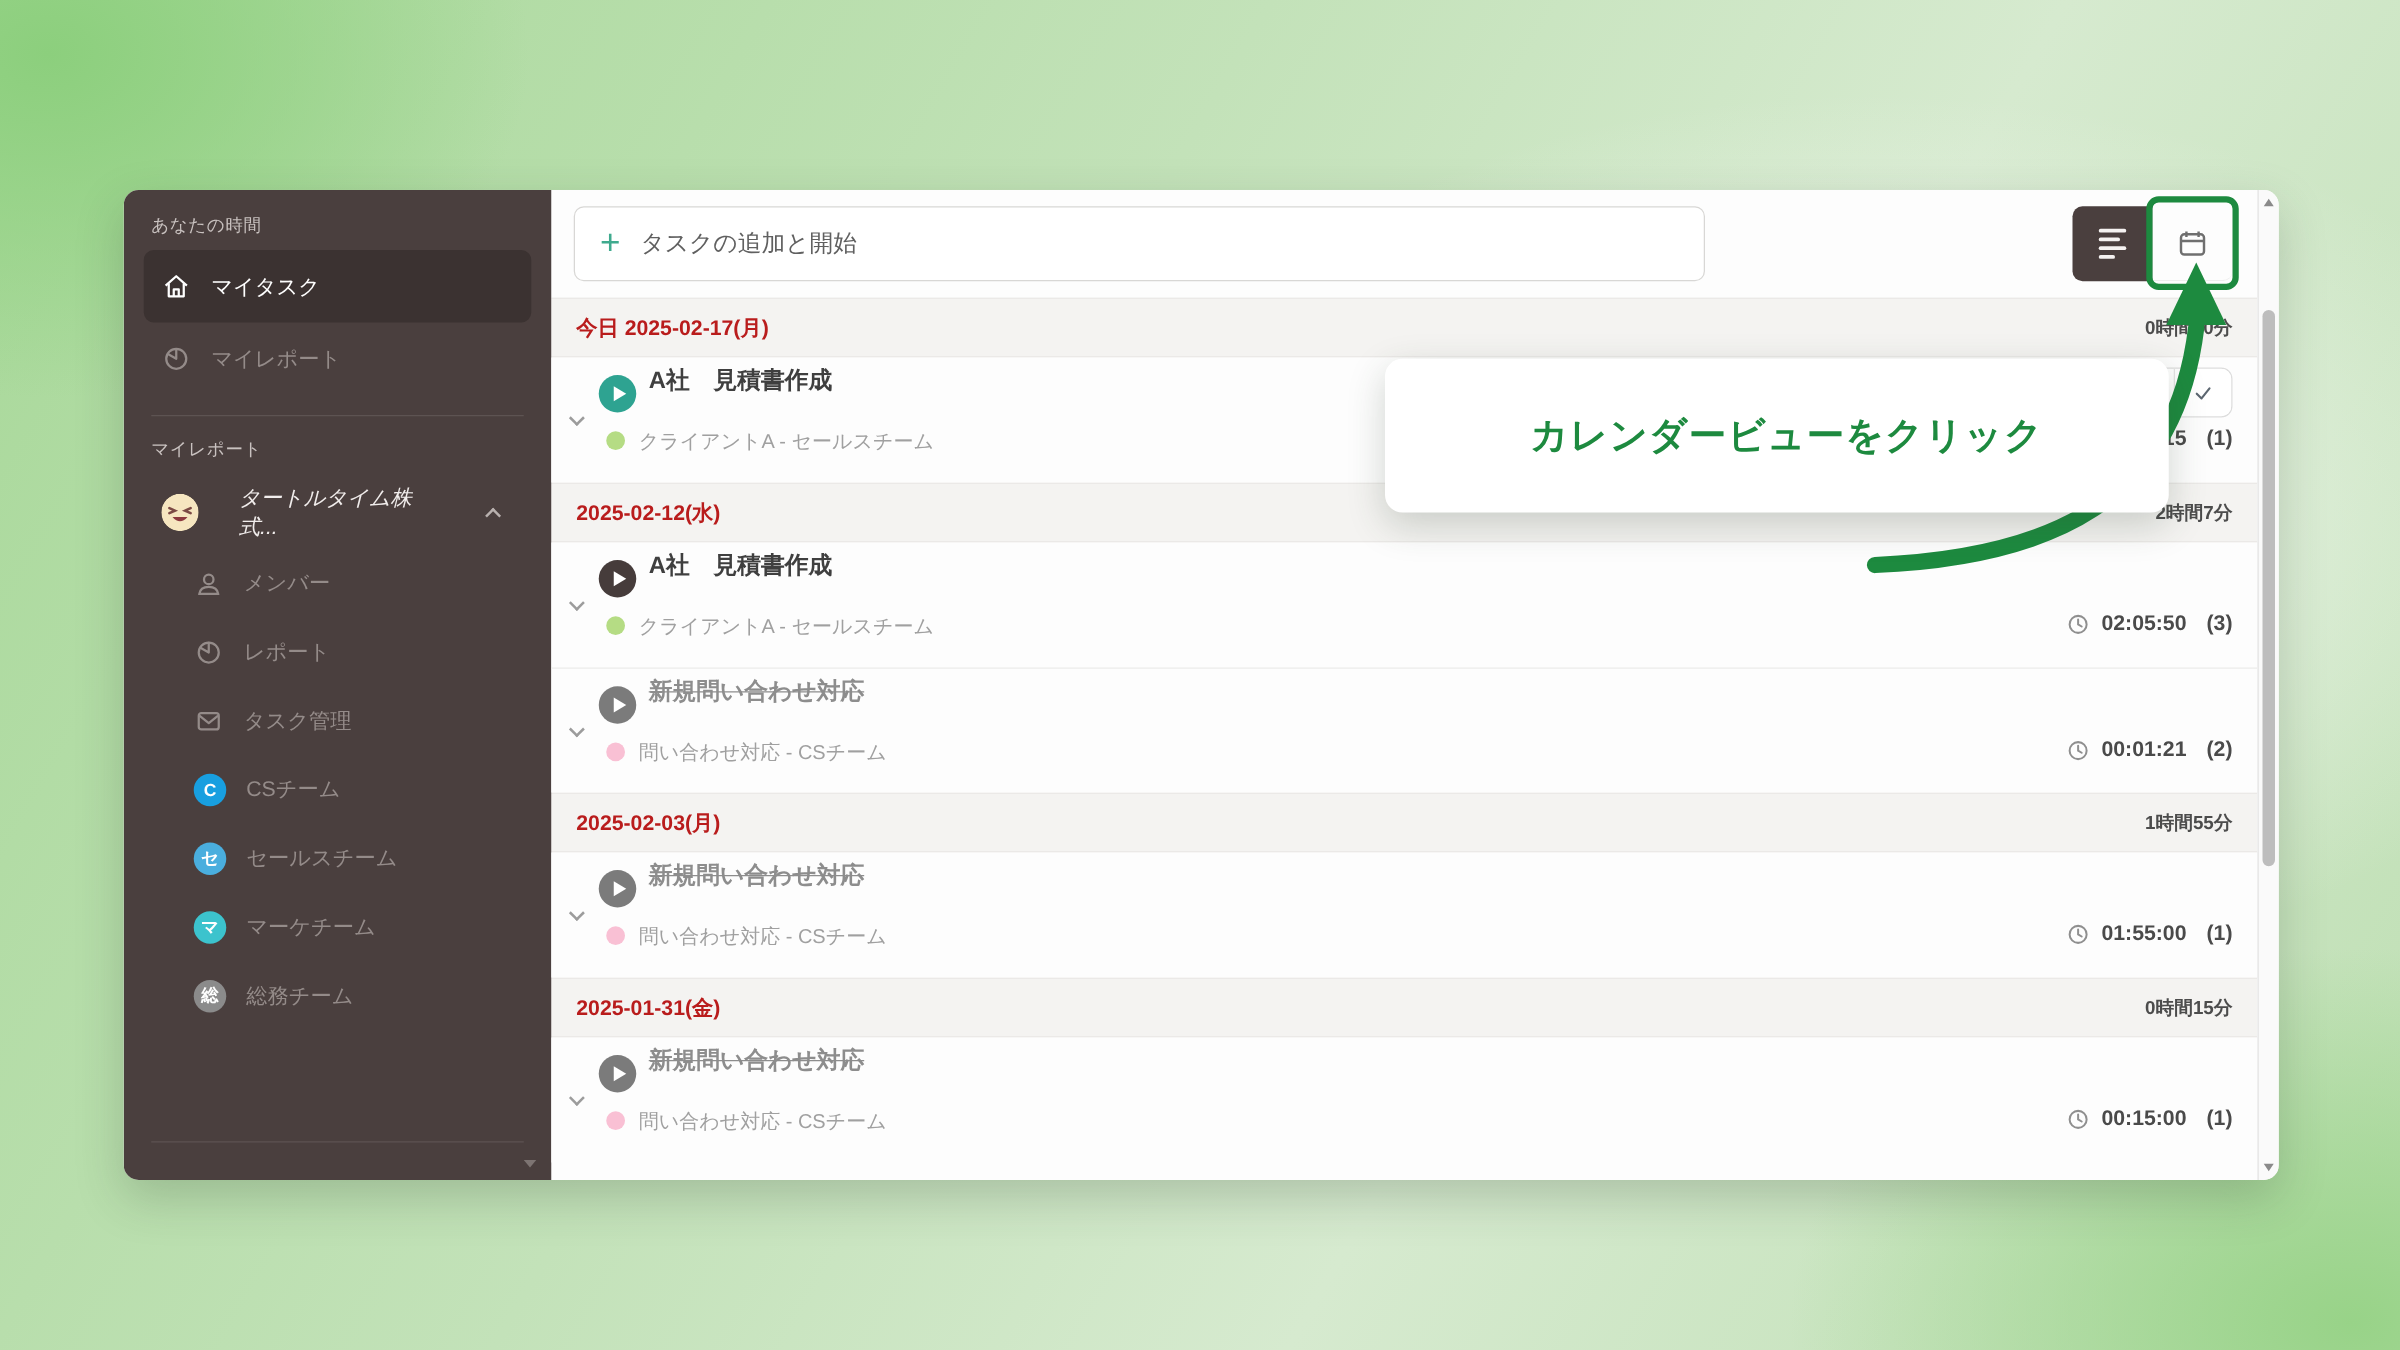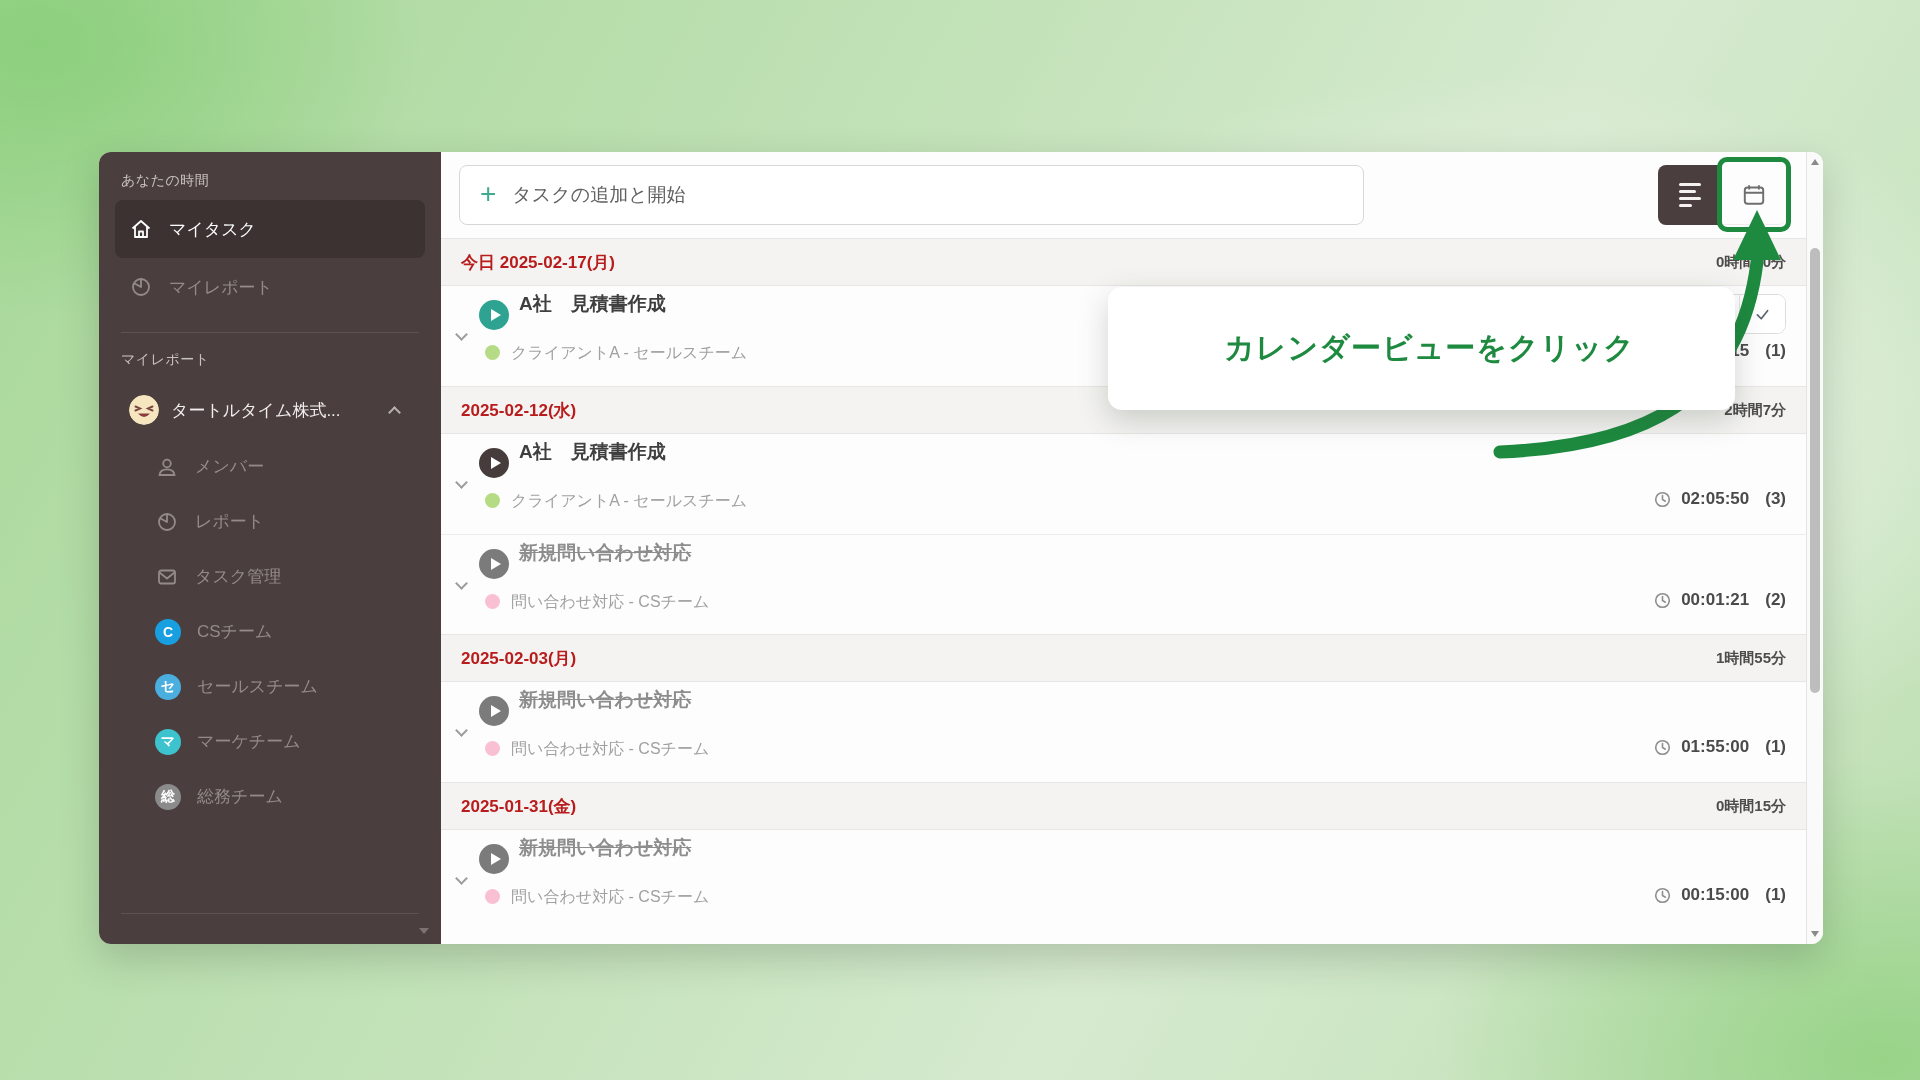--- a/index.html
+++ b/index.html
@@ -24,22 +24,22 @@
   
   #sidebar{ width:342px; flex:0 0 342px; background:#4a3f3e; color:#948b89;
     padding:18px 16px 14px; display:flex; flex-direction:column; position:relative; }
   .side-header{ font-size:14px; color:#c9c2c0; margin:2px 0 10px 6px; letter-spacing:.5px; }
   .side-item{ height:58px; display:flex; align-items:center; gap:16px;
     padding-left:14px; border-radius:8px; font-size:17px; color:#948b89; cursor:pointer; }
   .side-item.active{ background:#3b3231; color:#ffffff; }
   .side-item .ic{ width:24px; height:24px; flex:0 0 24px; display:flex; align-items:center; justify-content:center; }
   .side-item svg{ width:24px; height:24px; }
   .side-div{ border-top:1px solid #5d5352; margin:16px 6px; }
-  #workspace-row{ display:flex; align-items:center; gap:12px; padding:0 10px 0 14px;
-    height:58px; font-size:17px; color:#f1edec; cursor:pointer; margin-top:2px; }
+  #workspace-row{ display:flex; align-items:center; gap:32px; padding:0 10px 0 14px;
+    height:58px; font-size:17px; color:#f1edec; cursor:pointer; margin-top:2px;font-style:italic; }
   .avatar{ width:30px; height:30px; flex:0 0 30px; border-radius:50%; overflow:hidden; }
   .chev-up{ width:9px; height:9px; border-left:2px solid #b9b1af; border-top:2px solid #b9b1af;
     transform:rotate(45deg); margin-left:auto; margin-right:16px; margin-top:4px; }
   .ws-item{ height:55px; display:flex; align-items:center; gap:16px; padding-left:40px;
     font-size:17px; color:#948b89; border-radius:8px; cursor:pointer; }
   .badge{ width:26px; height:26px; flex:0 0 26px; border-radius:50%; color:#fff;
     font-size:14px; font-weight:700; display:flex; align-items:center; justify-content:center; }
   #sidebar-bottom{ margin-top:auto; }
   .side-scroll-hint{ position:absolute; right:12px; bottom:10px; width:0; height:0;
     border-left:5px solid transparent; border-right:5px solid transparent; border-top:6px solid #7d7472; }

